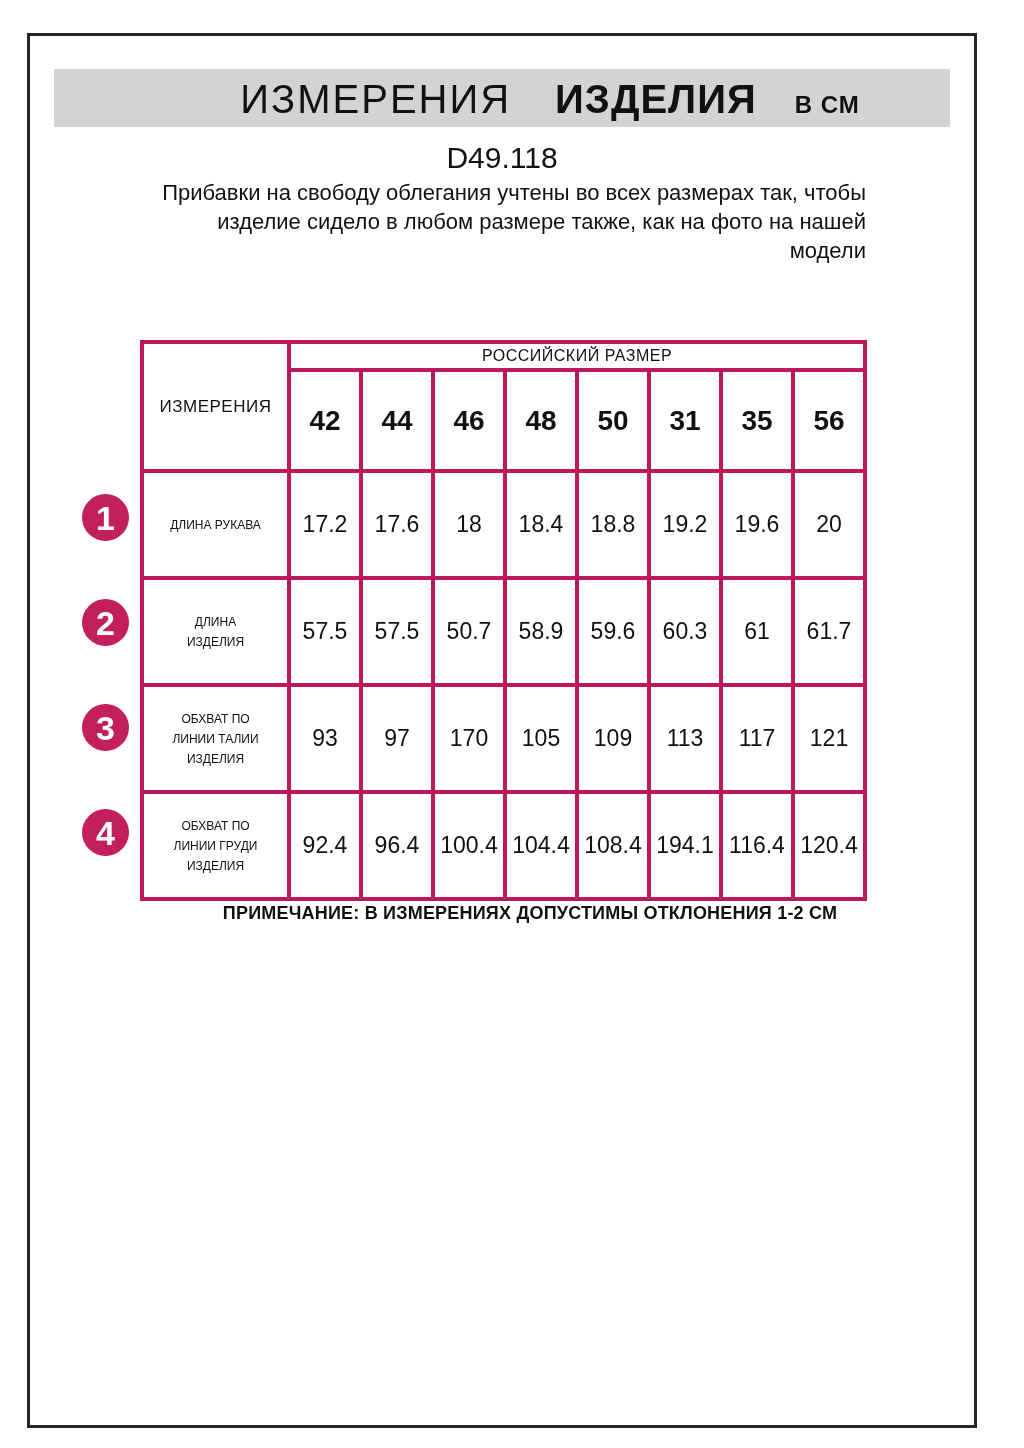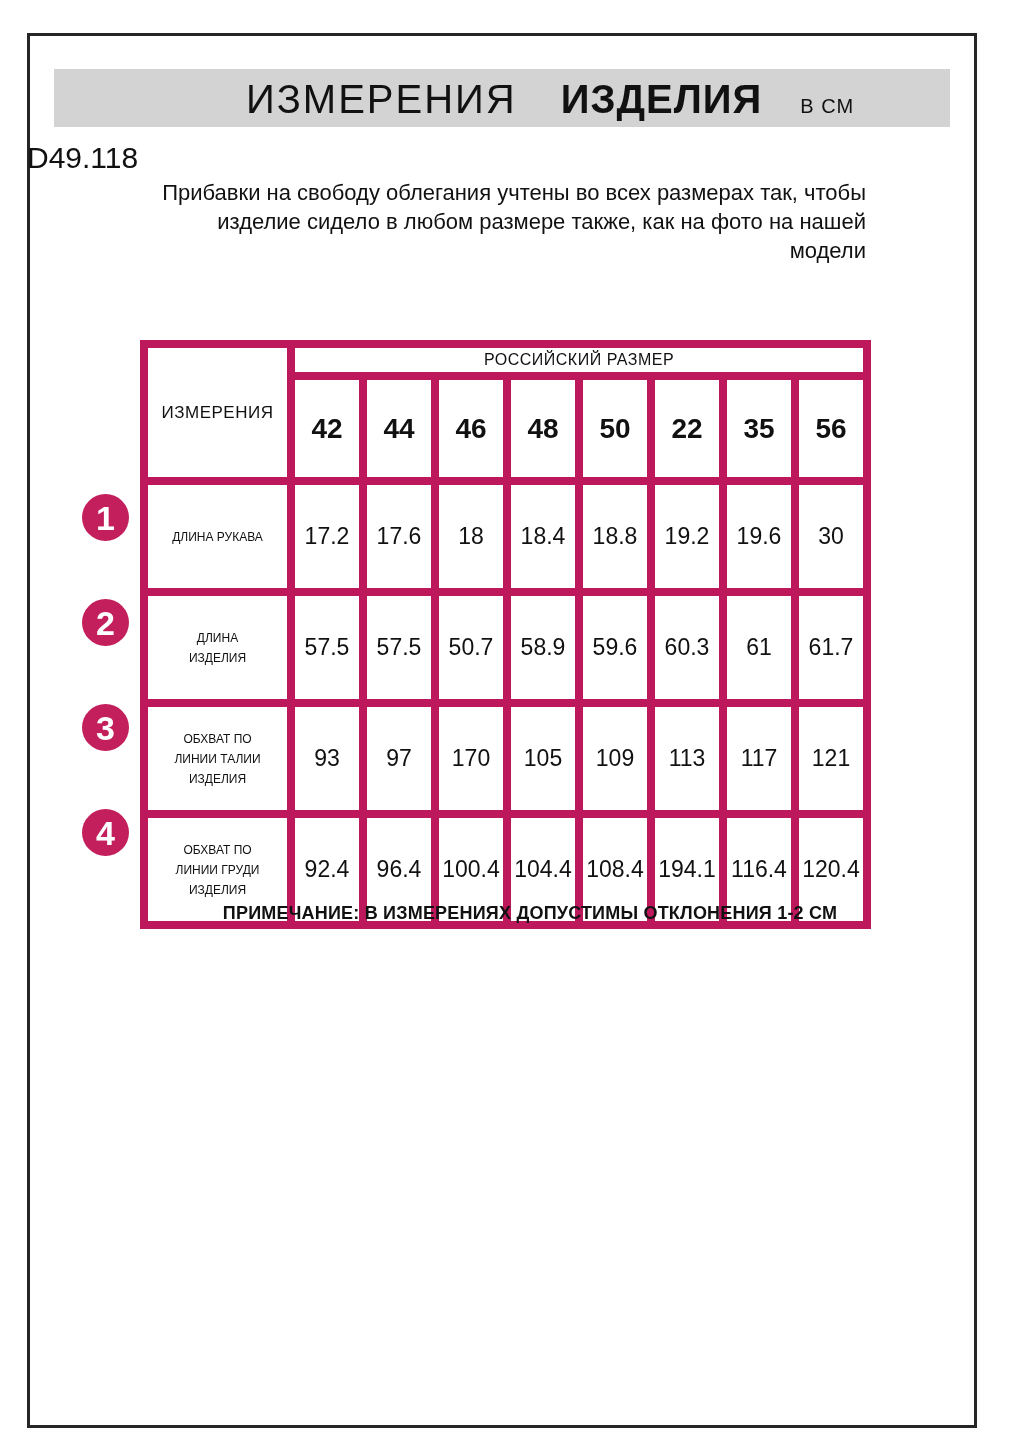--- a/index.html
+++ b/index.html
@@ -45,31 +45,31 @@
     font-size: 40px;
     font-weight: 400;
     letter-spacing: 2px;
   }
   .title-word-bold {
     font-size: 40px;
     font-weight: 700;
     letter-spacing: 1px;
   }
   .title-units {
-    font-size: 20px;
-    font-weight: 400;
+    font-size: 24px;
+    font-weight: 700;
     letter-spacing: 1px;
     margin-left: -6px;
   }
   .model-code {
     position: absolute;
     left: 27px;
     top: 141px;
     width: 950px;
-    text-align: left;
+    text-align: center;
     font-size: 30px;
     font-weight: 400;
   }
   .fit-description {
     position: absolute;
     left: 142px;
     top: 178px;
     width: 724px;
     text-align: right;
     font-size: 22px;
@@ -79,21 +79,21 @@
   .table-wrap {
     position: absolute;
     left: 140px;
     top: 340px;
   }
   table.size-table {
     border-collapse: collapse;
     table-layout: fixed;
   }
   table.size-table td {
-    border: 8px solid #be185d;
+    border: 4px solid #be185d;
     text-align: center;
     vertical-align: middle;
     padding: 0;
     background: #ffffff;
   }
   td.corner-cell {
     font-size: 17px;
     letter-spacing: 0.5px;
   }
   td.group-cell {
@@ -181,34 +181,34 @@
       <tr>
         <td class="corner-cell" rowspan="2">ИЗМЕРЕНИЯ</td>
         <td class="group-cell" colspan="8">РОССИЙСКИЙ РАЗМЕР</td>
       </tr>
       <tr>
         <td class="size-cell">42</td>
         <td class="size-cell">44</td>
         <td class="size-cell">46</td>
         <td class="size-cell">48</td>
         <td class="size-cell">50</td>
-        <td class="size-cell">22</td>
+        <td class="size-cell">31</td>
         <td class="size-cell">35</td>
         <td class="size-cell">56</td>
       </tr>
       <tr>
         <td class="label-cell">ДЛИНА РУКАВА</td>
         <td class="value-cell">17.2</td>
         <td class="value-cell">17.6</td>
         <td class="value-cell">18</td>
         <td class="value-cell">18.4</td>
         <td class="value-cell">18.8</td>
         <td class="value-cell">19.2</td>
         <td class="value-cell">19.6</td>
-        <td class="value-cell">30</td>
+        <td class="value-cell">20</td>
       </tr>
       <tr>
         <td class="label-cell">ДЛИНА
 ИЗДЕЛИЯ</td>
         <td class="value-cell">57.5</td>
         <td class="value-cell">57.5</td>
         <td class="value-cell">50.7</td>
         <td class="value-cell">58.9</td>
         <td class="value-cell">59.6</td>
         <td class="value-cell">60.3</td>

